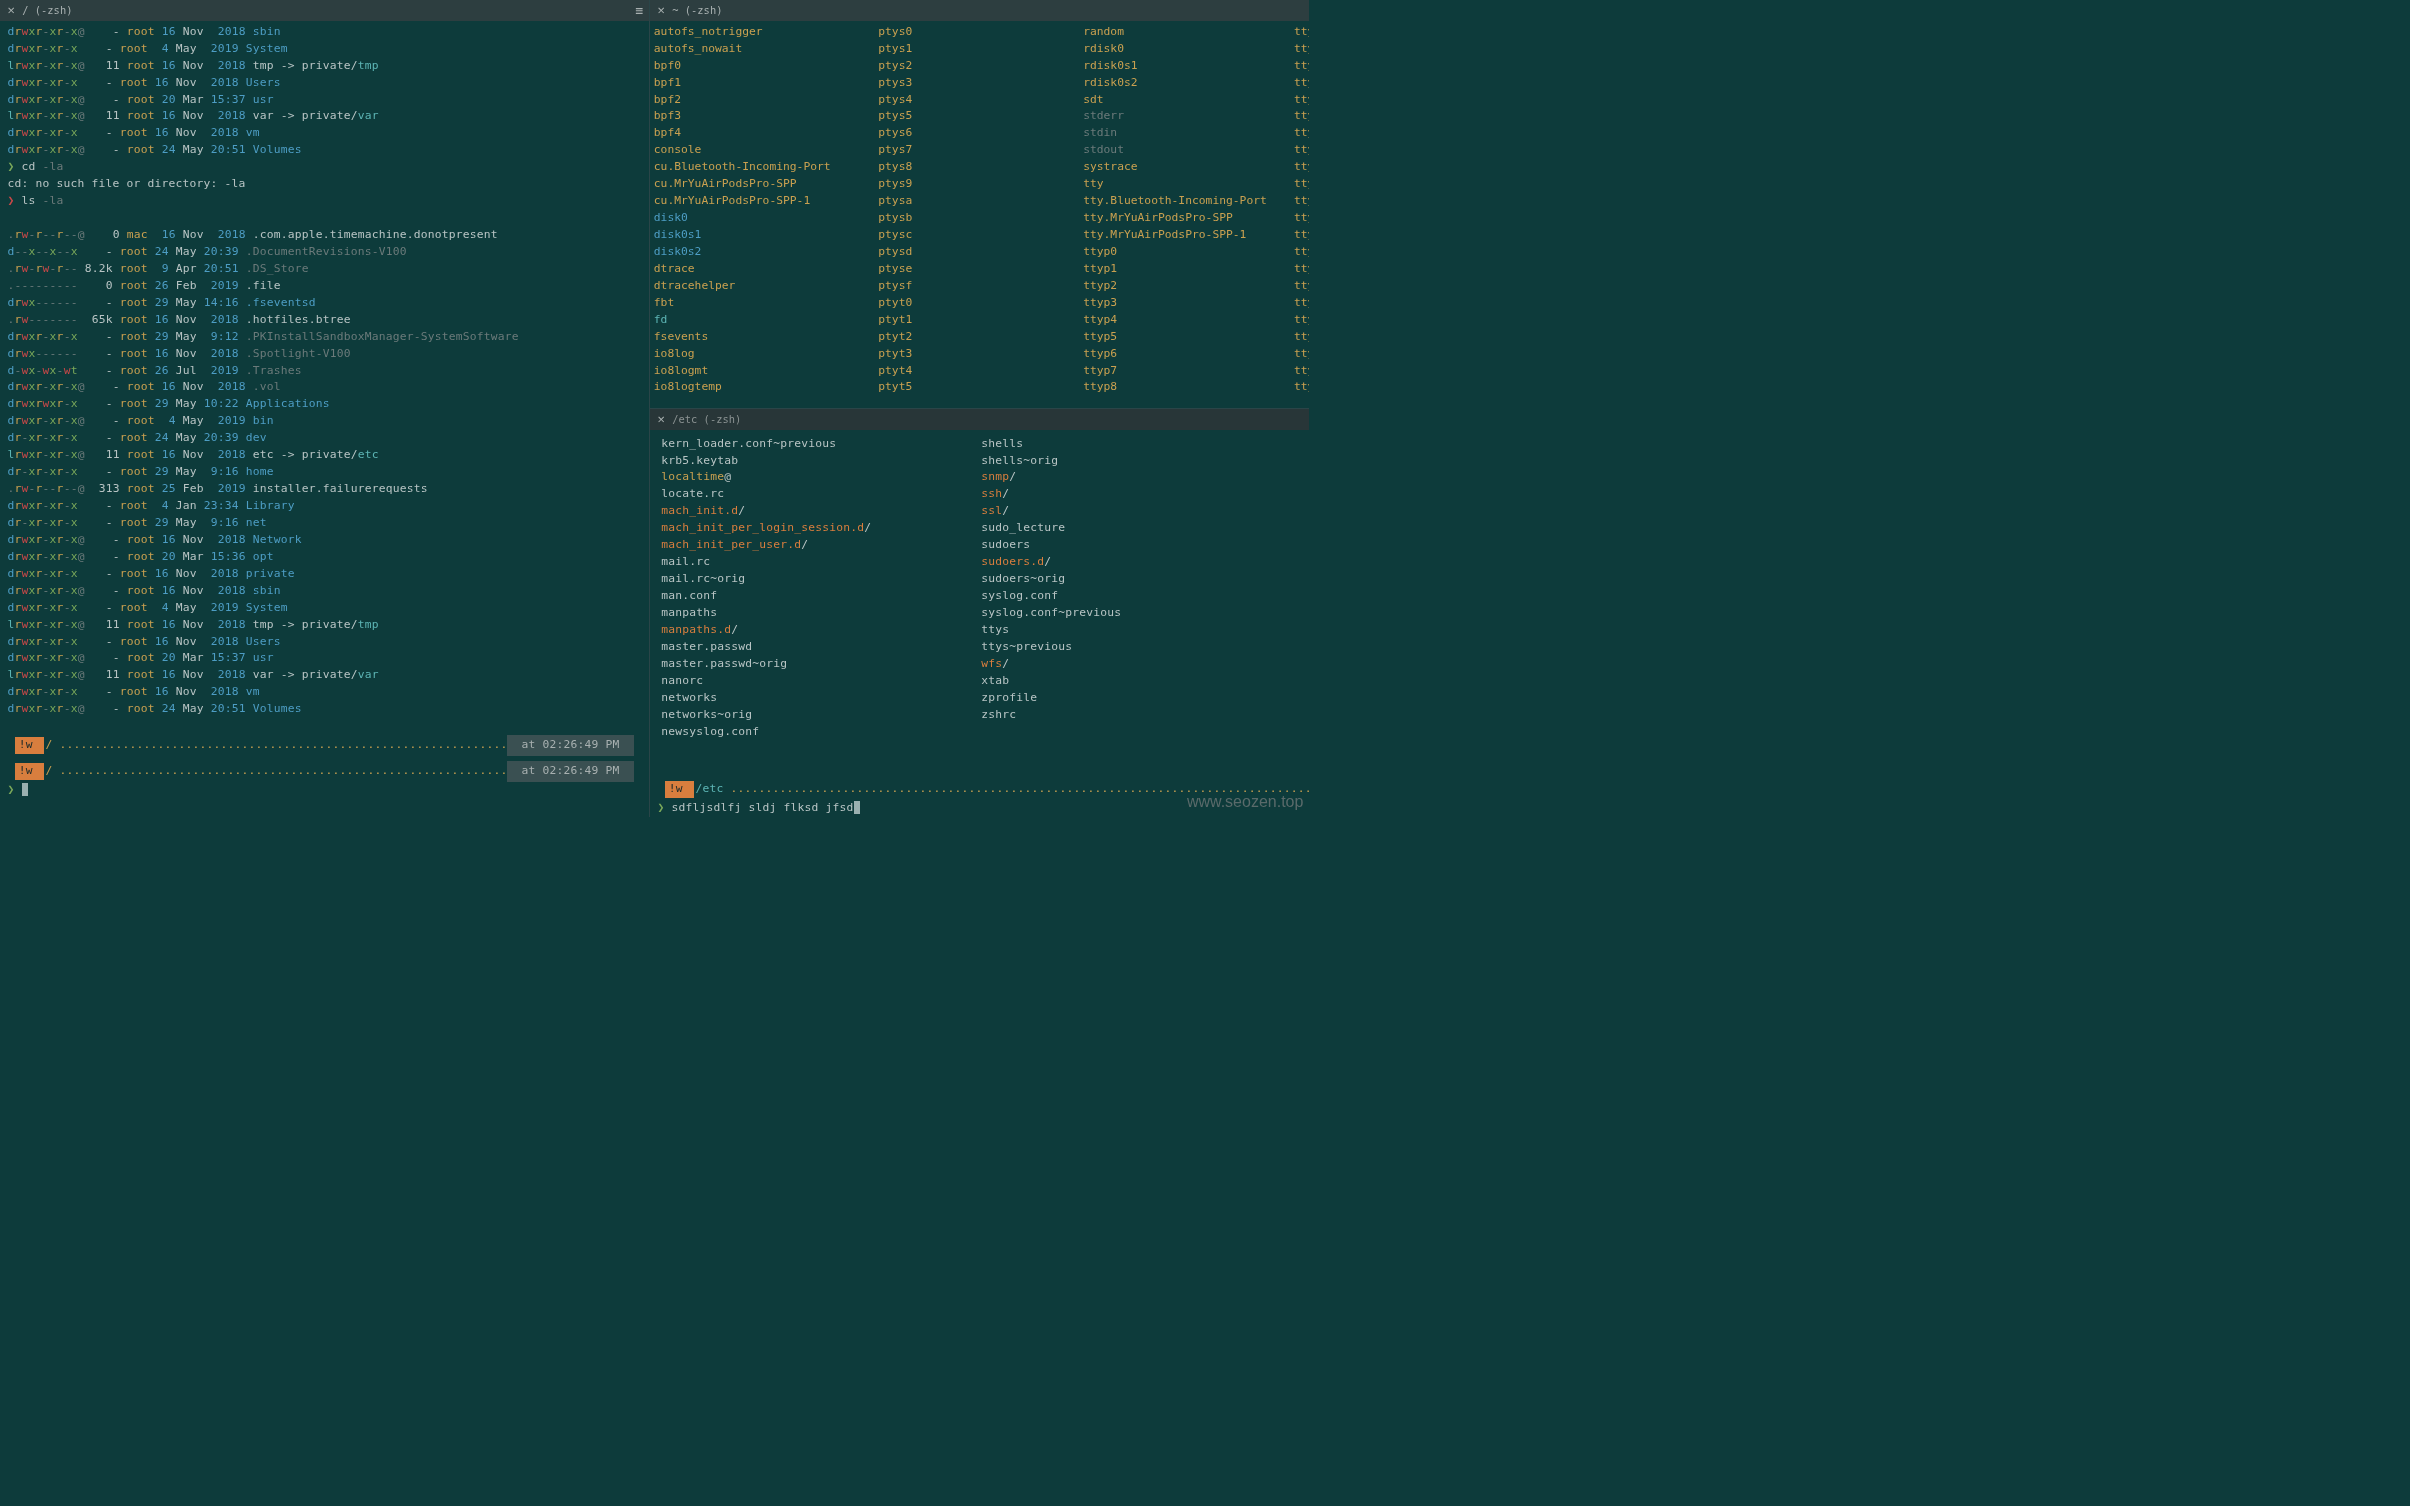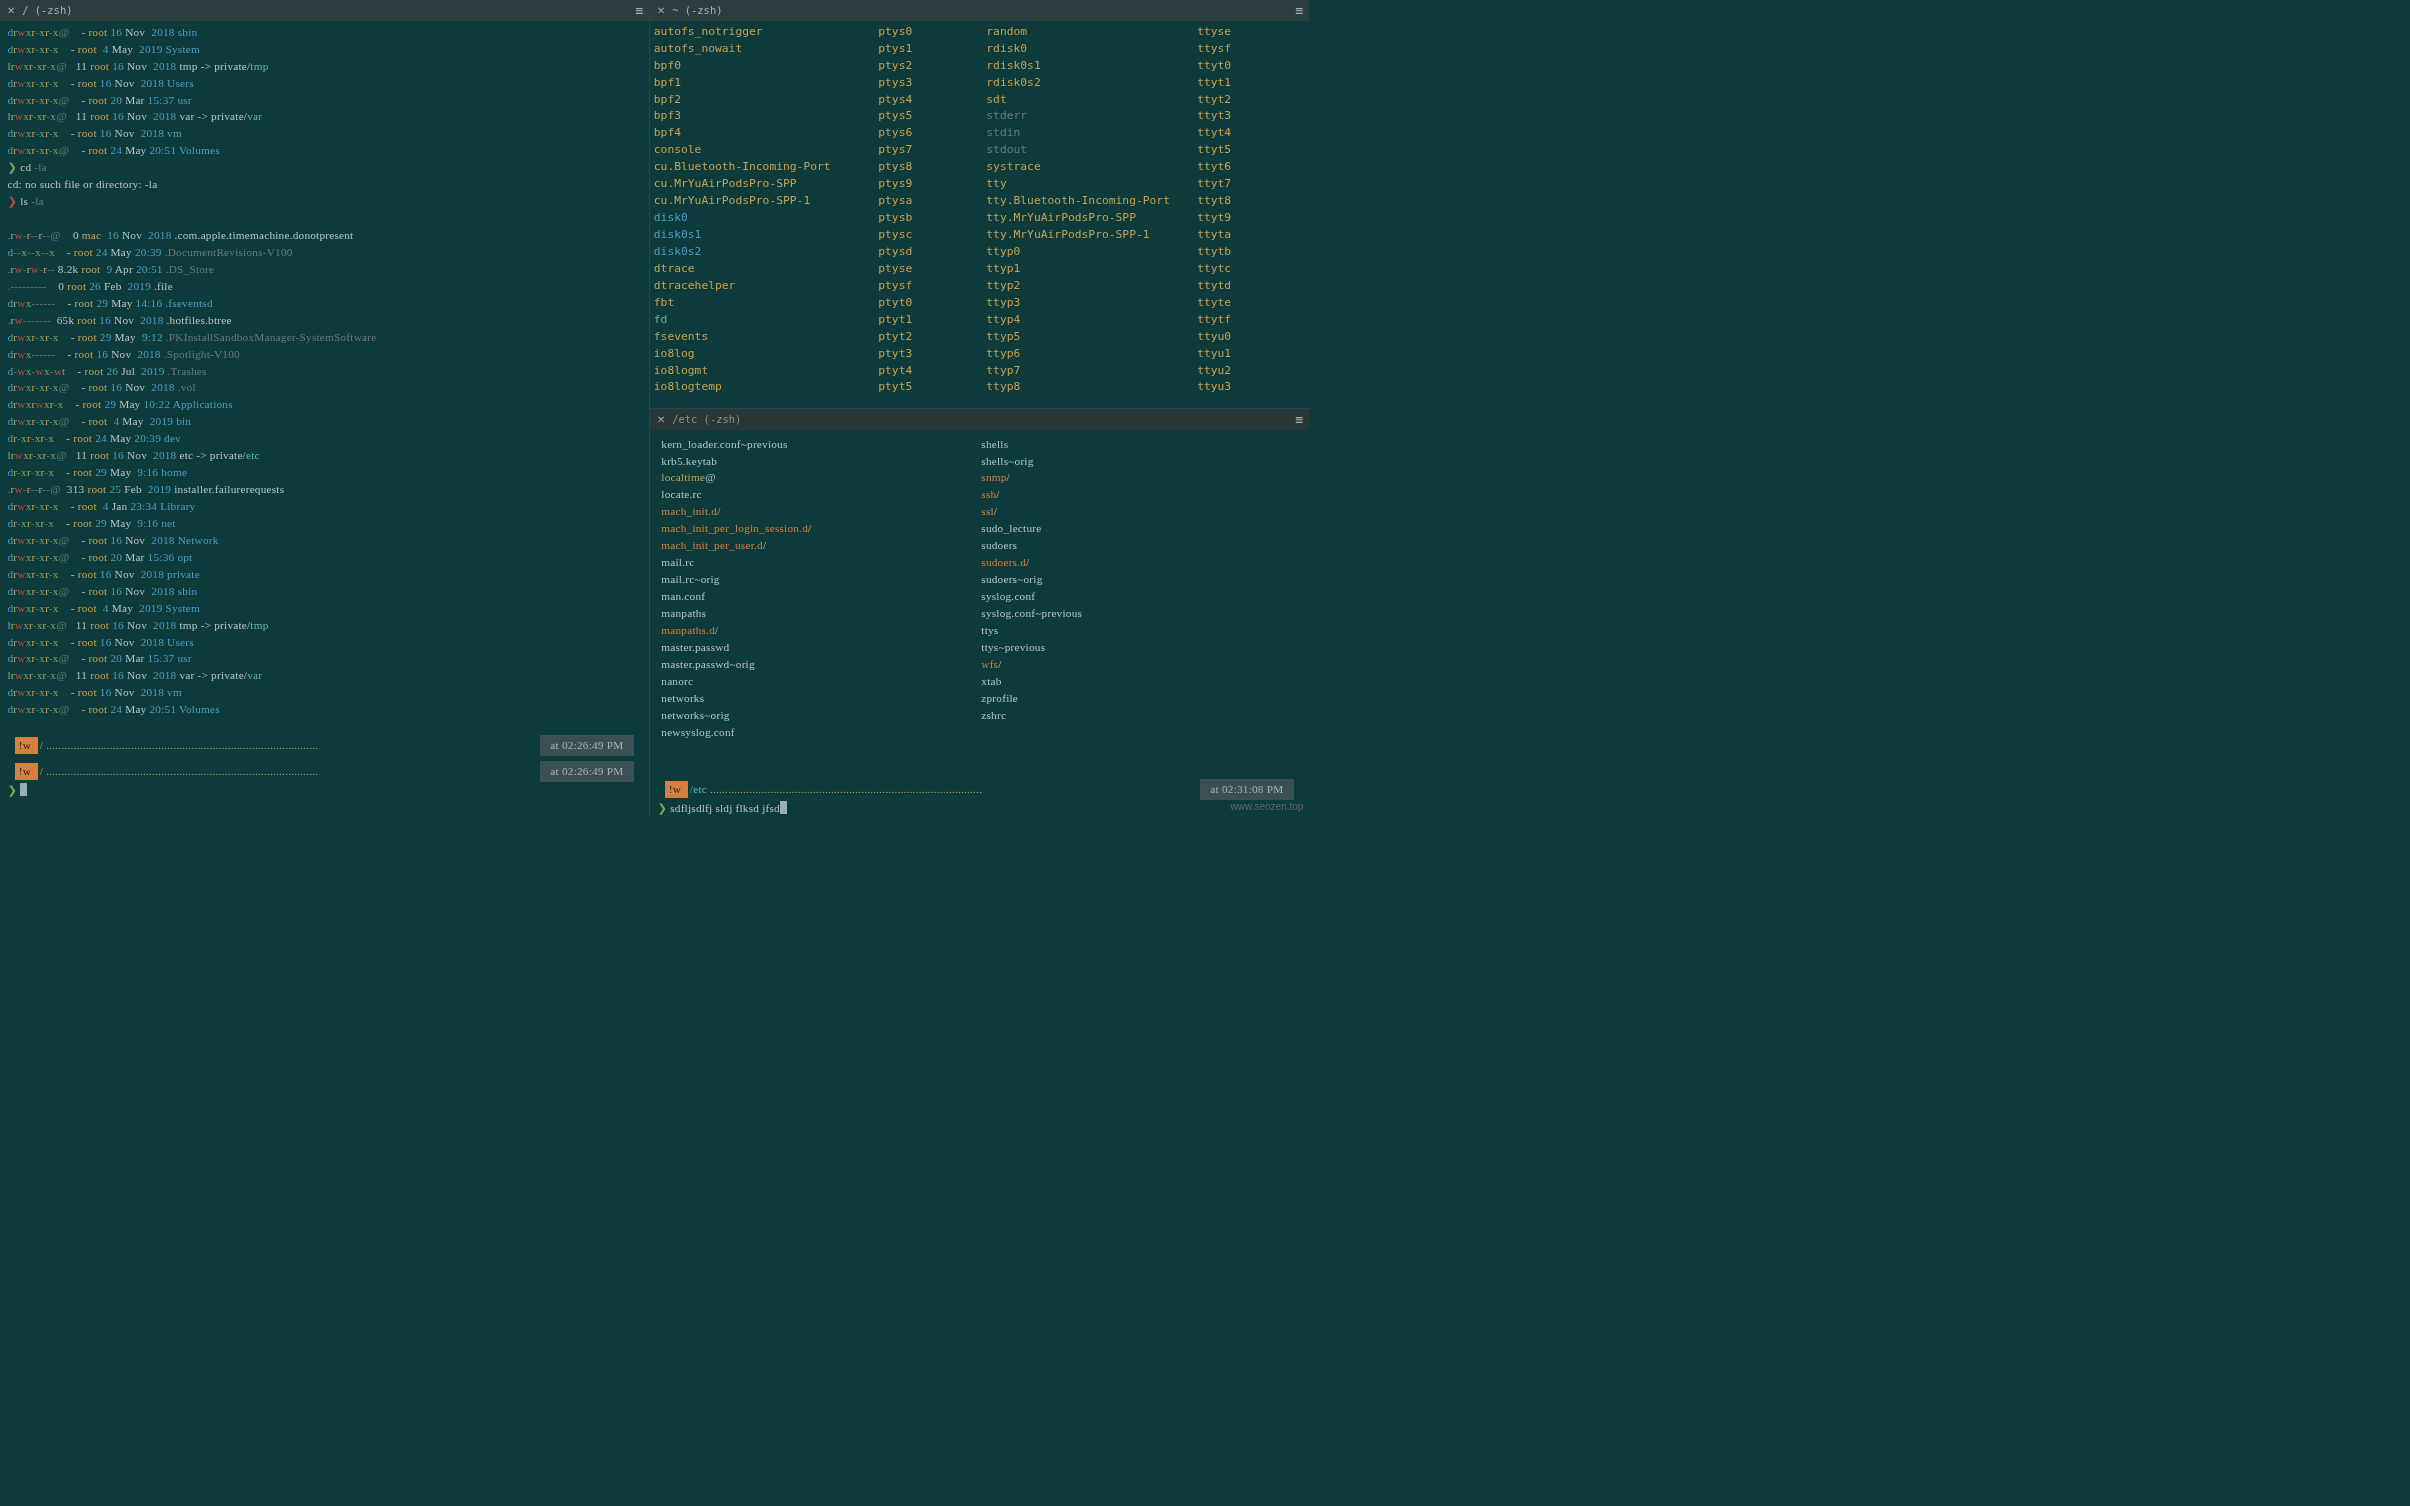--- a/index.html
+++ b/index.html
@@ -35,21 +35,20 @@
 .tabbar .title { flex: 1; }
 .tabbar .burger { color: #a8b0b0; letter-spacing: -1.9px; font-size: 13px; }
 
 .term {
   flex: 1;
   padding: 2.8px 7.5px 0 7.5px;
   white-space: pre;
   overflow: hidden;
   color: #b8c4c4;
   letter-spacing: 0.2px;
-  font-family: Liberation Serif, serif;
 }
 
 .c-blue   { color: #4d9dc4; }
 .c-cyan   { color: #5db5b5; }
 .c-green  { color: #7aa85a; }
 .c-yellow { color: #c9a050; }
 .c-orange { color: #d87e3e; }
 .c-red    { color: #c84848; }
 .c-grey   { color: #6b7a7a; }
 
@@ -81,21 +80,21 @@
 }
 
 .cols { display: flex; flex: 1; padding: 2.8px 3.8px 0 3.8px; overflow: hidden; }
 .col { flex: 1; white-space: pre; }
 
 .watermark {
   position: absolute;
   right: 5.6px;
   bottom: 2.8px;
   color: #5a6a6a;
-  font-size: 10px;
+  font-size: 16px;
   font-family: sans-serif;
 }
 </style>
 </head>
 <body>
 
 <div class="split-h">
 
   <div class="pane-left">
     <div class="tabbar">

